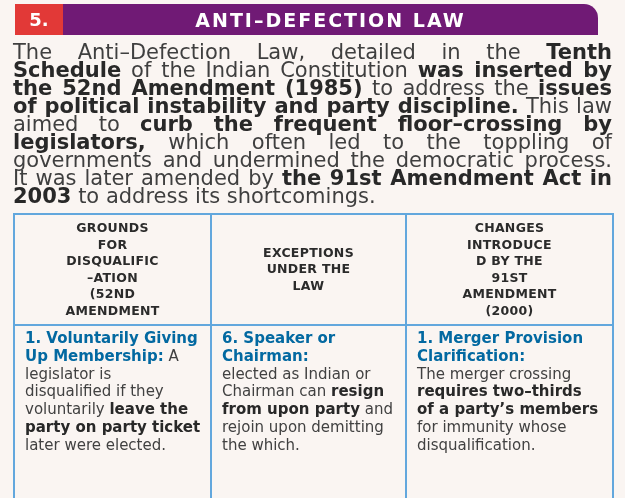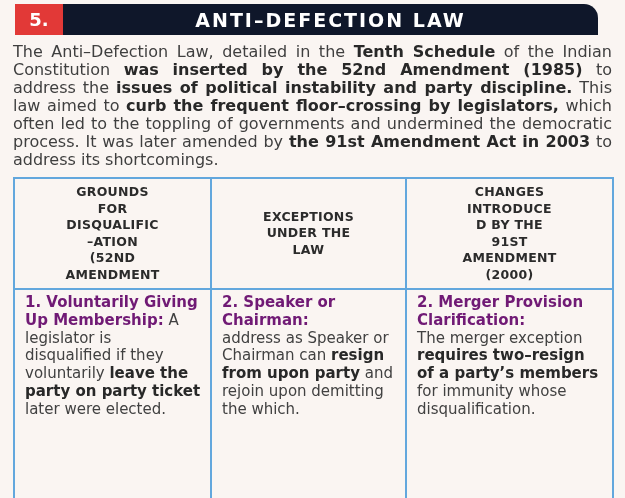--- a/index.html
+++ b/index.html
@@ -10,30 +10,30 @@
     position:relative;
   }
   .header-row { display:flex; margin:4px 27px 0 15px; height:31px; }
   .num-box {
     width:48px; background:#e23937; color:#ffffff;
     font-weight:bold; font-size:18px;
     display:flex; align-items:center; justify-content:center;
     flex:none;
   }
   .title-banner {
-    flex:1; background:#0f172a; border-top-right-radius:14px;
+    flex:1; background:#701a75; border-top-right-radius:14px;
     display:flex; align-items:center; justify-content:center;
   }
   .title-banner .title-text {
     color:#ffffff; font-weight:bold; font-size:19px; letter-spacing:2px;
     white-space:nowrap;
   }
   .intro {
     margin:8px 13px 8px 13px;
-    font-size:16px; line-height:18px;
+    font-size:21px; line-height:18px;
     color:#3f3f3f; text-align:justify;
   }
   .b { font-weight:bold; color:#282828; }
   .n { font-weight:normal; }
 
   table.law-table {
     border-collapse:collapse; table-layout:fixed;
     margin:3px 0 0 13px; width:599px;
     background:transparent;
   }
@@ -43,21 +43,21 @@
     font-size:12.5px; line-height:16.5px; letter-spacing:0.3px;
     font-weight:bold; color:#2b2b2b;
     text-align:center; vertical-align:middle;
     white-space:pre-line;
   }
   .law-table td {
     height:215px; padding:4px 9px 0 10px;
     font-size:15px; line-height:17.8px;
     color:#414141; text-align:left; vertical-align:top;
   }
-  .blue { color:#701a75; font-weight:bold; }
+  .blue { color:#0369a1; font-weight:bold; }
   .block { display:block; }
 </style>
 </head>
 <body>
 
 <div class="header-row">
   <div class="num-box">5.</div>
   <div class="title-banner">
     <span class="title-text">ANTI–DEFECTION LAW</span>
   </div>
@@ -86,17 +86,17 @@
 INTRODUCE
 D BY THE
 91ST
 AMENDMENT
 (2000)</th>
     </tr>
   </thead>
   <tbody>
     <tr>
       <td><span class="blue">1. Voluntarily Giving Up Membership:</span><span class="n"> A legislator is disqualified if they voluntarily </span><span class="b">leave the party on party ticket</span><span class="n"> later were elected.</span></td>
-      <td><span class="blue block">2. Speaker or Chairman:</span><span class="n">address as Speaker or Chairman can </span><span class="b">resign from upon party</span><span class="n"> and rejoin upon demitting the which.</span></td>
-      <td><span class="blue block">2. Merger Provision Clarification:</span><span class="n">The merger exception </span><span class="b">requires two–resign of a party’s members</span><span class="n"> for immunity whose disqualification.</span></td>
+      <td><span class="blue block">6. Speaker or Chairman:</span><span class="n">elected as Indian or Chairman can </span><span class="b">resign from upon party</span><span class="n"> and rejoin upon demitting the which.</span></td>
+      <td><span class="blue block">1. Merger Provision Clarification:</span><span class="n">The merger crossing </span><span class="b">requires two–thirds of a party’s members</span><span class="n"> for immunity whose disqualification.</span></td>
     </tr>
   </tbody>
 </table>
 
 </body></html>

